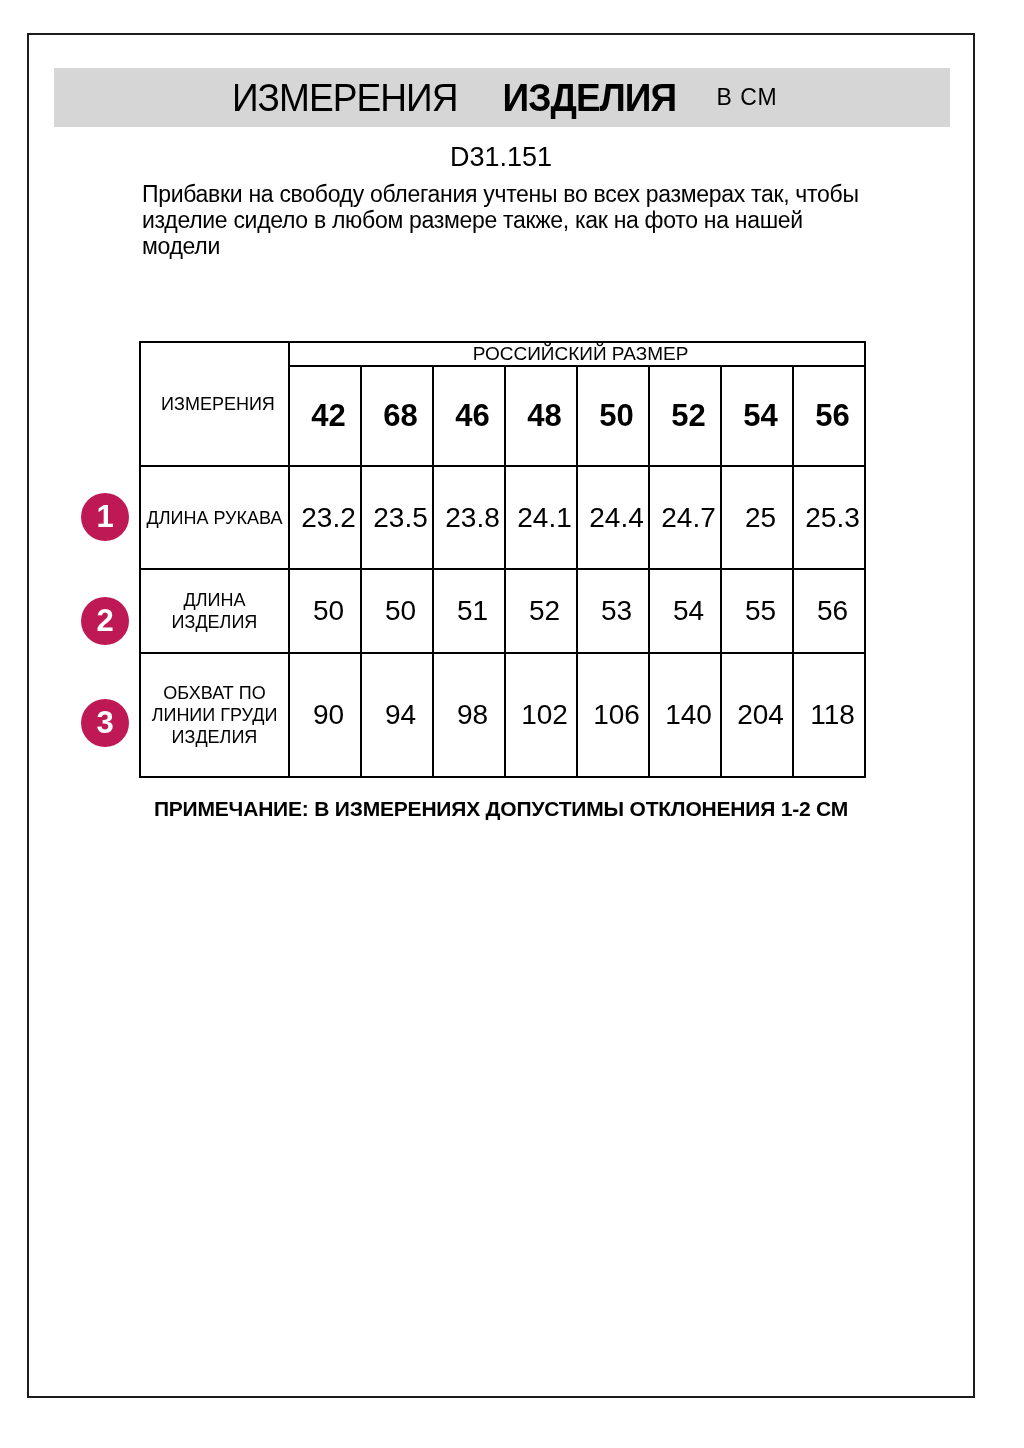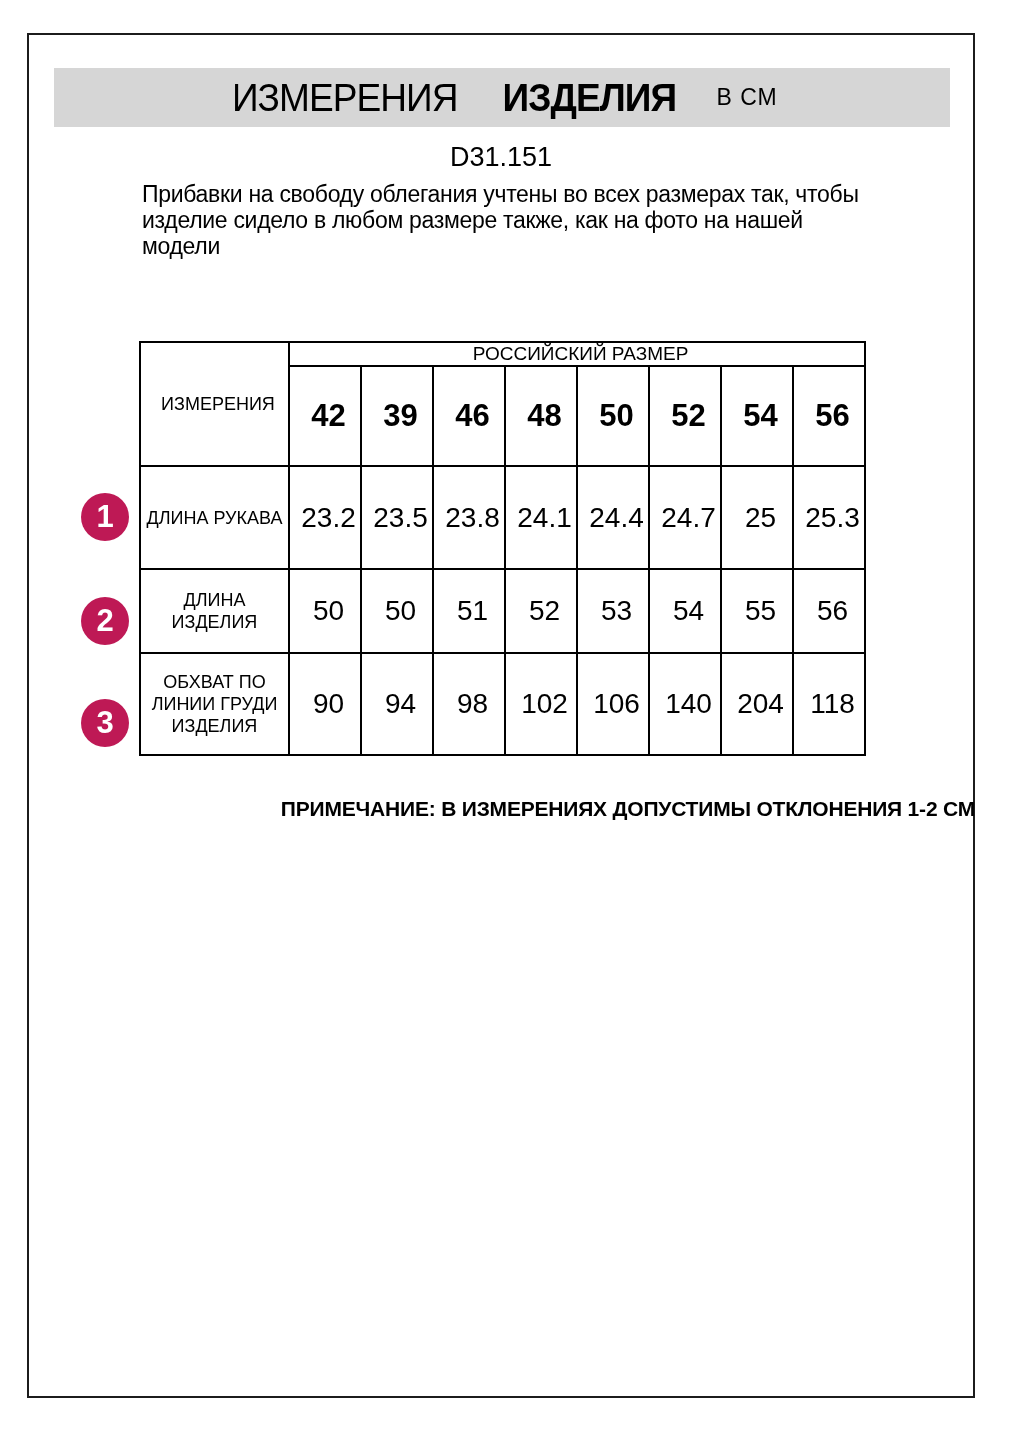--- a/index.html
+++ b/index.html
@@ -79,21 +79,21 @@
     display: flex;
     align-items: center;
     justify-content: center;
   }
   .badge.b1 { top: 493px; }
   .badge.b2 { top: 597px; }
   .badge.b3 { top: 699px; }
   .note {
     position: absolute;
     left: 27px; top: 797px; width: 948px;
-    text-align: right;
+    text-align: center;
     font-size: 21px;
     font-weight: 700;
     letter-spacing: -0.2px;
   }
 </style>
 </head>
 <body>
 
 <div class="page-border"></div>
 
@@ -119,21 +119,21 @@
       <col style="width:72px">
       <col style="width:72px">
   </colgroup>
   <tbody>
       <tr>
     <td class="corner" rowspan="2">ИЗМЕРЕНИЯ</td>
     <td class="group" colspan="8">РОССИЙСКИЙ РАЗМЕР</td>
   </tr>
   <tr class="sizes">
     <td>42</td>
-    <td>39</td>
+    <td>68</td>
     <td>46</td>
     <td>48</td>
     <td>50</td>
     <td>52</td>
     <td>54</td>
     <td>56</td>
   </tr>
   <tr class="datarow">
     <td class="rowlabel nowrap">ДЛИНА РУКАВА</td>
     <td>23.2</td>
@@ -149,21 +149,21 @@
     <td class="rowlabel">ДЛИНА ИЗДЕЛИЯ</td>
     <td>50</td>
     <td>50</td>
     <td>51</td>
     <td>52</td>
     <td>53</td>
     <td>54</td>
     <td>55</td>
     <td>56</td>
   </tr>
-  <tr class="datarow" style="height:102px">
+  <tr class="datarow" style="height:124px">
     <td class="rowlabel">ОБХВАТ ПО ЛИНИИ ГРУДИ ИЗДЕЛИЯ</td>
     <td>90</td>
     <td>94</td>
     <td>98</td>
     <td>102</td>
     <td>106</td>
     <td>140</td>
     <td>204</td>
     <td>118</td>
   </tr>

